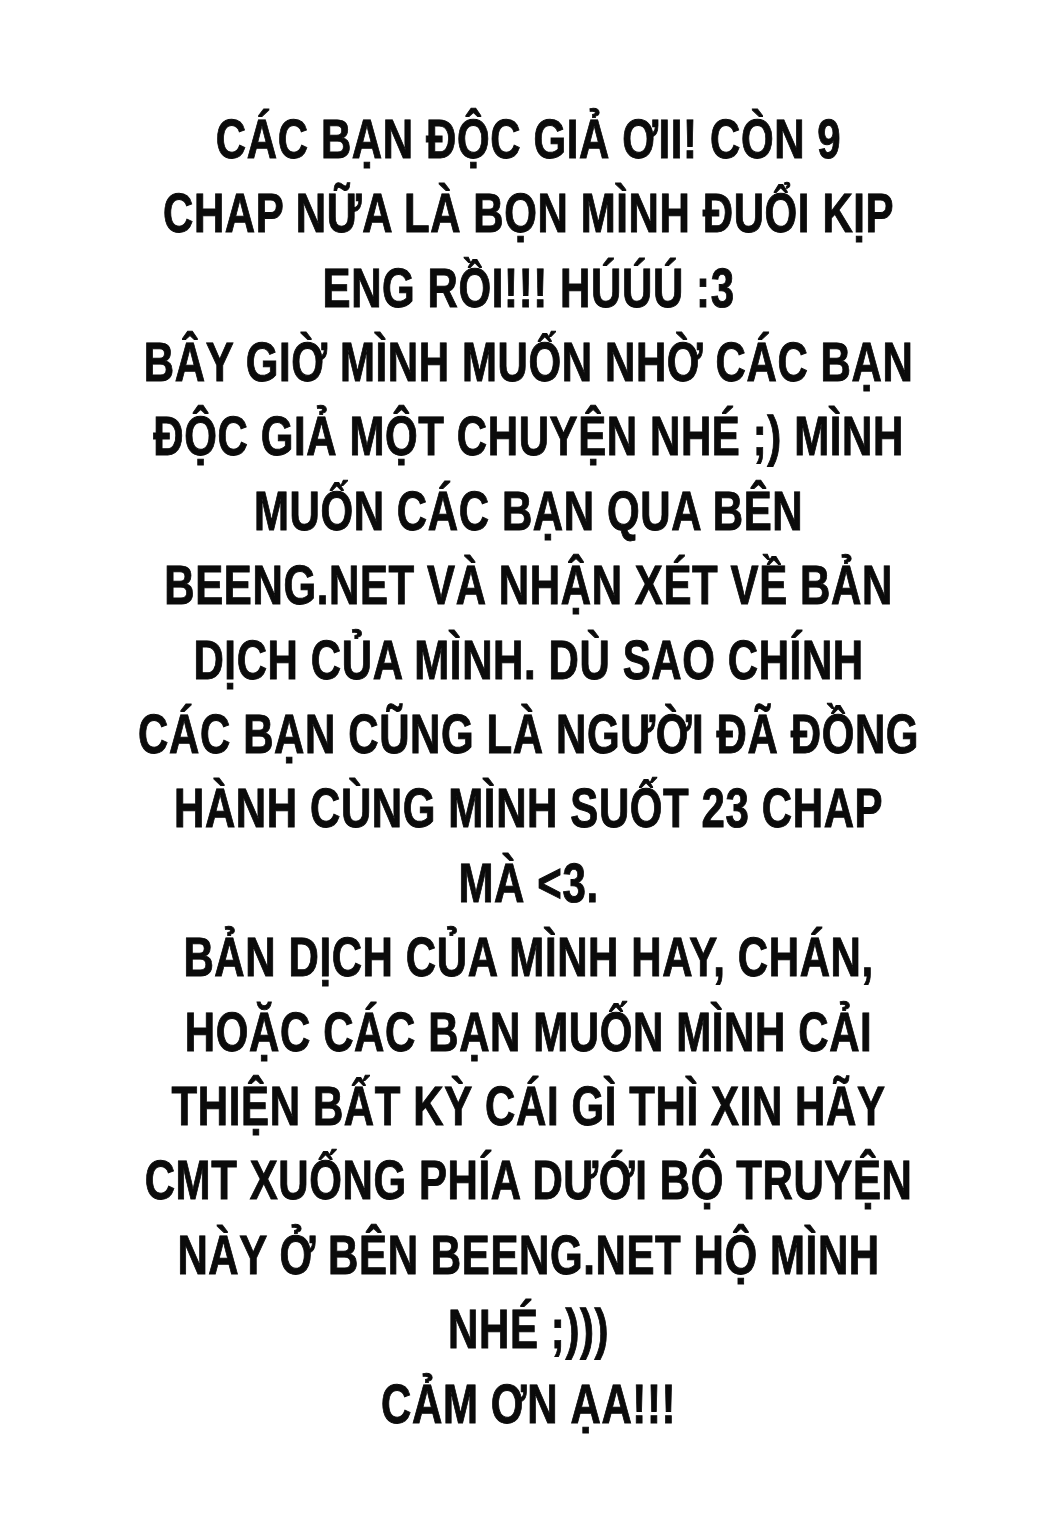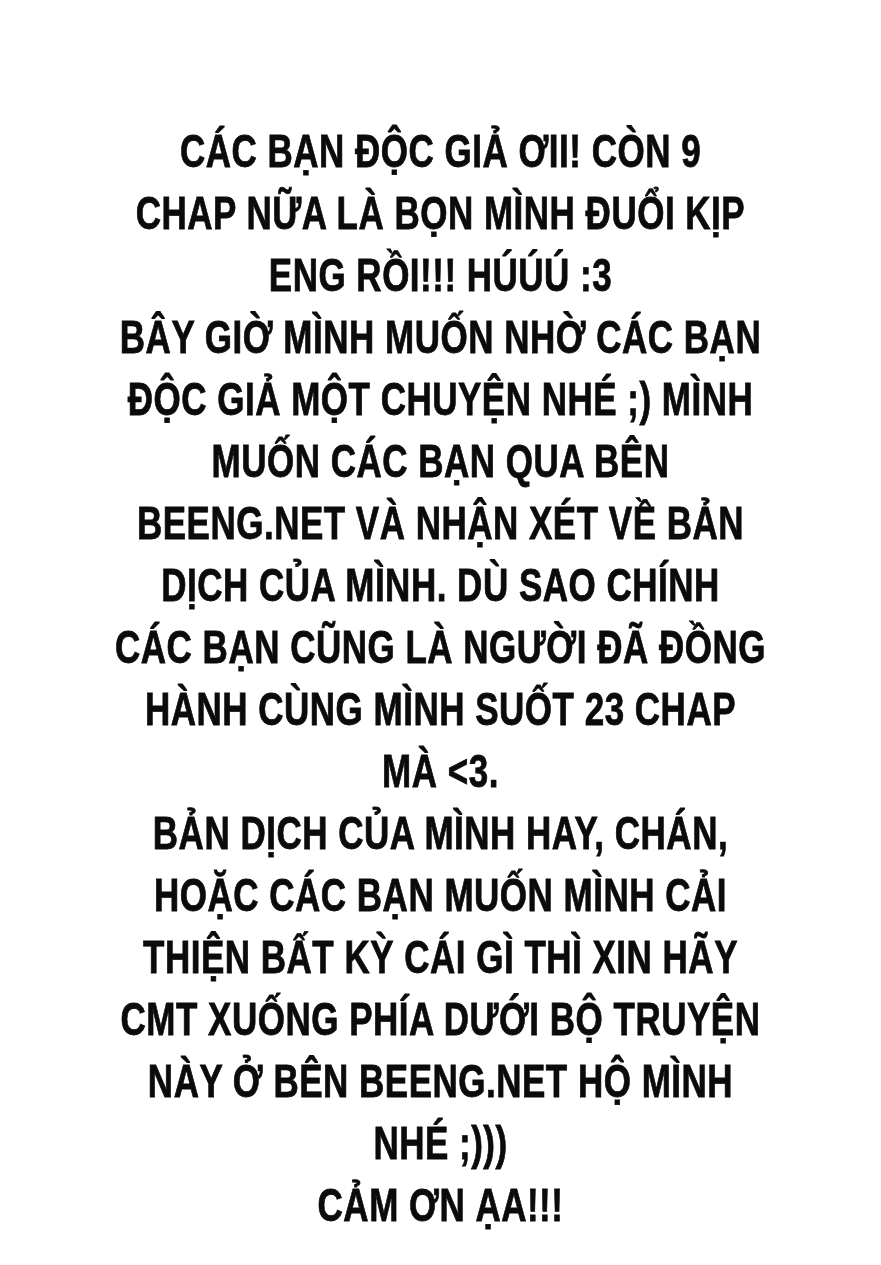--- a/index.html
+++ b/index.html
@@ -8,21 +8,21 @@
     background: #ffffff;
   }
   .page {
     position: relative;
     width: 881px;
     height: 1265px;
     background: #ffffff;
     overflow: hidden;
   }
   .note {
-    padding-top: 120px;
+    padding-top: 86px;
     width: 100%;
   }
   .note-line {
     font-family: "Liberation Sans", "DejaVu Sans", sans-serif;
     font-weight: bold;
     font-size: 35px;
     line-height: 62px;
     letter-spacing: 0.5px;
     text-align: center;
     color: #0b0b0b;

